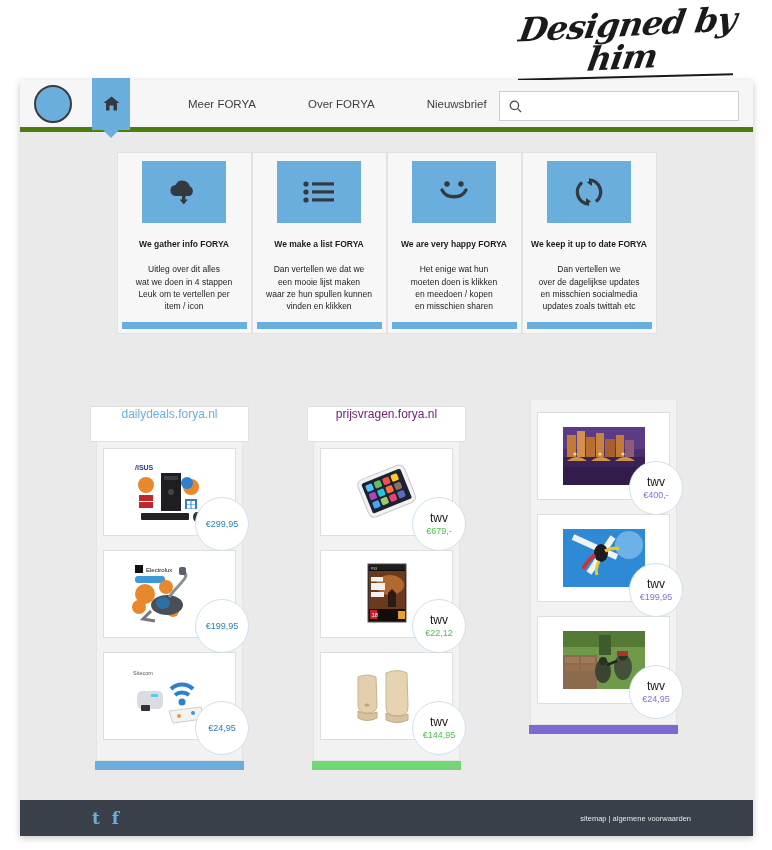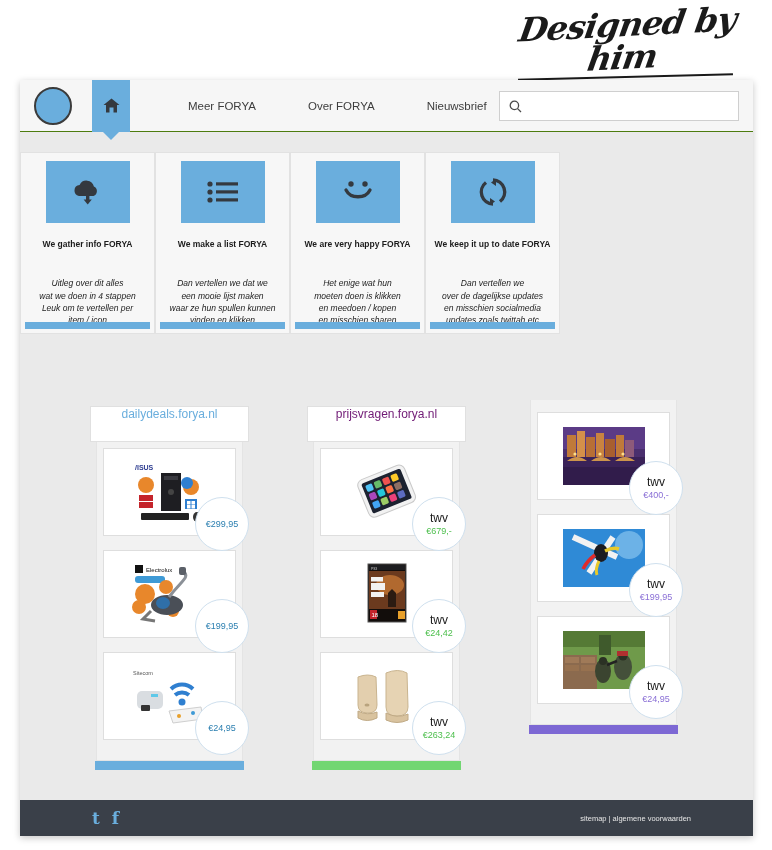--- a/index.html
+++ b/index.html
@@ -35,21 +35,21 @@
   .frame {
     position: absolute; left: 20px; top: 80px;
     width: 733px; height: 756px;
     background: #eaeaea;
     box-shadow: 0 2px 7px rgba(0,0,0,.22);
   }
 
   
   .navbar {
     position: relative; height: 52px; background: #f6f6f6;
-    border-bottom: 1px solid #4d7c0f;
+    border-bottom: 5px solid #4d7c0f;
     display: flex; align-items: center;
   }
   .logo-circle {
     margin-left: 14px; width: 38px; height: 38px; border-radius: 50%;
     background: #6aaedd; border: 2px solid #3b3b3b;
   }
   .home-tab {
     position: relative; margin-left: 20px;
     width: 38px; height: 52px; background: #6aaedd;
     display: flex; align-items: center; justify-content: center;
@@ -72,40 +72,40 @@
   }
   .search-box svg { margin: 0 6px 0 9px; }
   .search-input {
     border: 0; outline: 0; background: transparent; height: 26px;
     font-size: 11px; color: #555; width: 190px;
     font-family: "Liberation Sans", sans-serif;
   }
 
   
   .features {
-    display: flex; gap: 0;
+    display: flex; justify-content: center; gap: 0;
     padding: 20px 0 0 0;
   }
   .fcard {
     width: 135px; background: #f7f7f7;
     border: 1px solid #e2e2e2;
     display: flex; flex-direction: column; align-items: center;
     padding-top: 8px; height: 182px; position: relative;
   }
   .ficon {
     width: 84px; height: 62px; background: #6aaedd;
     display: flex; align-items: center; justify-content: center;
   }
   .ftitle {
     margin-top: 16px; font-size: 8.5px; font-weight: 700; color: #1c1c1c;
     text-align: center; line-height: 1.2;
   }
   .fbody {
-    margin-top: 28px; font-size: 8.5px; color: #1c1c1c;
-    text-align: center; line-height: 1.45; padding: 0 6px; font-style: italic;
+    margin-top: 14px; font-size: 8.5px; color: #1c1c1c;
+    text-align: center; line-height: 1.45; padding: 0 6px;
   }
   .fbar {
     position: absolute; left: 4px; right: 4px; bottom: 4px;
     height: 7px; background: #6aaedd;
   }
 
   
   .columns {
     display: flex; justify-content: center; gap: 70px;
     margin-top: 72px;
@@ -385,35 +385,35 @@
               <rect x="33" y="18" width="12" height="4.5" fill="#f2f2f2"></rect>
               <rect x="33" y="24" width="14" height="7" fill="#f2f2f2"></rect>
               <rect x="33" y="33" width="13" height="5" fill="#f2f2f2"></rect>
               <path d="M50 34 L54 30 L58 34 L58 48 L50 48 Z" fill="#2b1b12"></path>
               <rect x="32" y="51" width="7" height="9" fill="#c4242b"></rect>
               <text x="33.5" y="58" font-size="6" fill="#fff" font-family="Liberation Sans">18</text>
               <rect x="60" y="52" width="7" height="8" fill="#e8a02b"></rect>
             </svg>
             <div class="badge">
               <span class="twv">twv</span>
-              <span style="color:#4cbf4c">€24,42</span>
+              <span style="color:#4cbf4c">€22,12</span>
             </div>
           </div>
 
           <div class="pcard">
             <svg class="art" viewBox="0 0 98 70">
               <path d="M20 16 q10 -4 18 0 l1 28 q0 8 -9 8 q-10 0 -10 -8 Z" fill="#e3cfae" stroke="#c9b48f"></path>
               <path d="M20 50 q9 5 19 1 l0 6 q-10 5 -19 0 Z" fill="#d9c39f" stroke="#c0aa86"></path>
               <path d="M48 12 q12 -5 21 0 l1 34 q0 9 -11 9 q-11 0 -11 -9 Z" fill="#e6d3b3" stroke="#c9b48f"></path>
               <path d="M48 52 q11 6 22 1 l0 6 q-11 5 -22 0 Z" fill="#d9c39f" stroke="#c0aa86"></path>
               <ellipse cx="29" cy="44" rx="2.5" ry="1.6" fill="#b9a37e"></ellipse>
             </svg>
             <div class="badge">
               <span class="twv">twv</span>
-              <span style="color:#4cbf4c">€263,24</span>
+              <span style="color:#4cbf4c">€144,95</span>
             </div>
           </div>
 
         </div>
         <div class="col-bar" style="background:#72d672"></div>
       </div>
 
       <div class="col">
         <div class="col-body">
 

